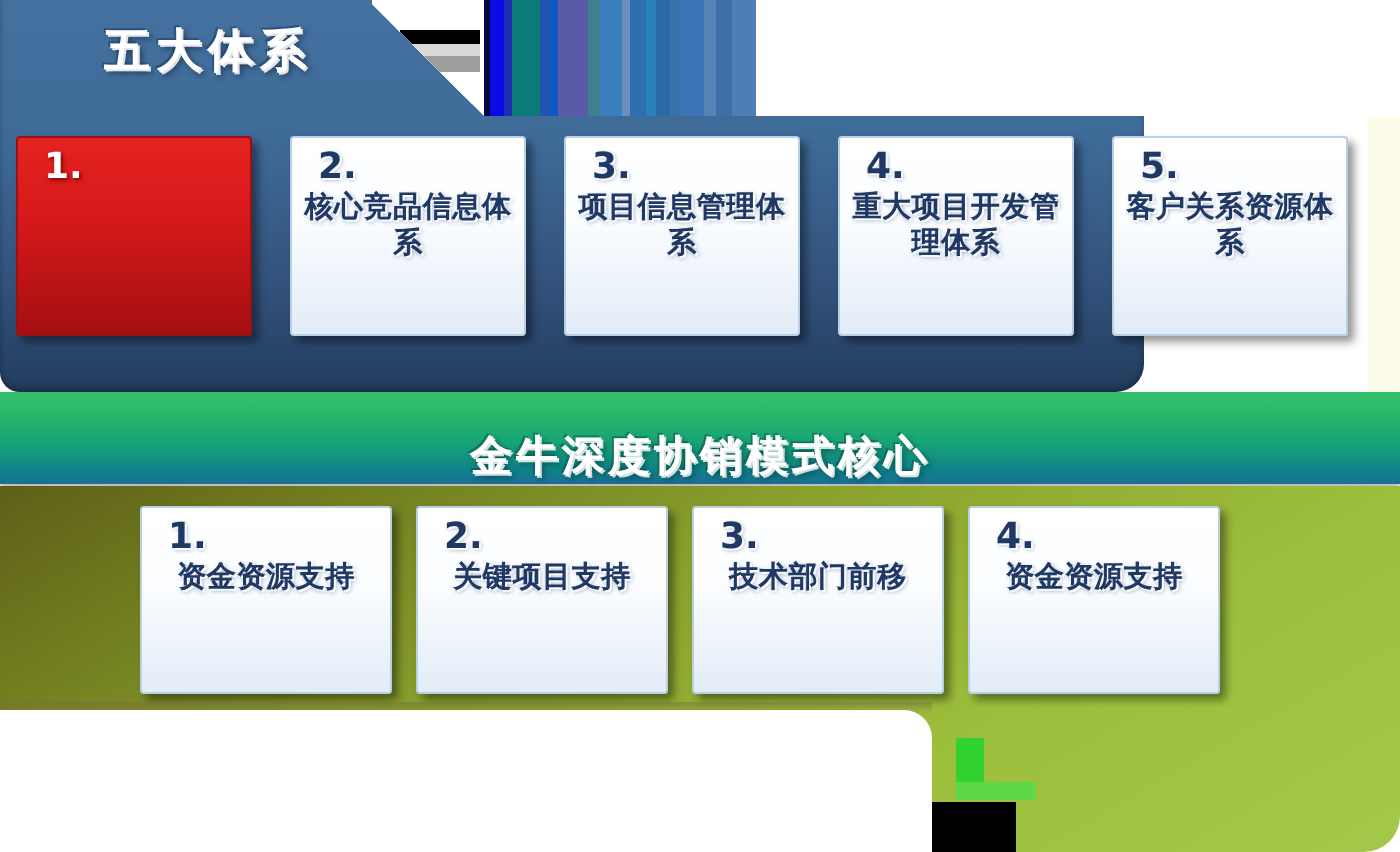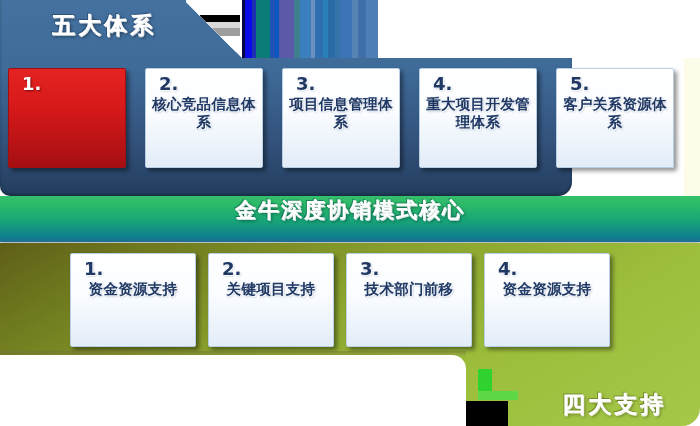--- a/index.html
+++ b/index.html
@@ -138,21 +138,21 @@
     text-shadow: 1px 1px 2px rgba(90,0,0,0.85);
   }
 
   
   .green-banner {
     position: absolute;
     left: 0; top: 196px;
     width: 700px; height: 46px;
     background: linear-gradient(180deg, #35c06a 0%, #2ab86a 22%, #17a477 55%, #0f7f8c 88%, #1f6f93 100%);
     display: flex;
-    align-items: flex-start;
+    align-items: flex-end;
     justify-content: center;
     box-shadow: 0 2px 3px rgba(0,0,0,0.3);
   }
   .green-banner-title {
     font-size: 21px;
     font-weight: bold;
     color: #ffffff;
     letter-spacing: 2px;
     text-shadow:
        1px  1px 0 rgba(255,255,255,0.8),
@@ -302,16 +302,15 @@
           <div class="card-num">4.</div>
           <div class="card-label">资金资源支持</div>
         </div>
       </div>
     <div class="olive-bottom-shade"></div>
     <div class="olive-cutout"></div>
     <div class="olive-cutout-2"></div>
     <div class="olive-artifact-a"></div>
     <div class="olive-artifact-b"></div>
     <div class="olive-artifact-c"></div>
-    <div class="olive-title">四大支持</div>
   </div>
 
 </div>
 
 </body></html>

